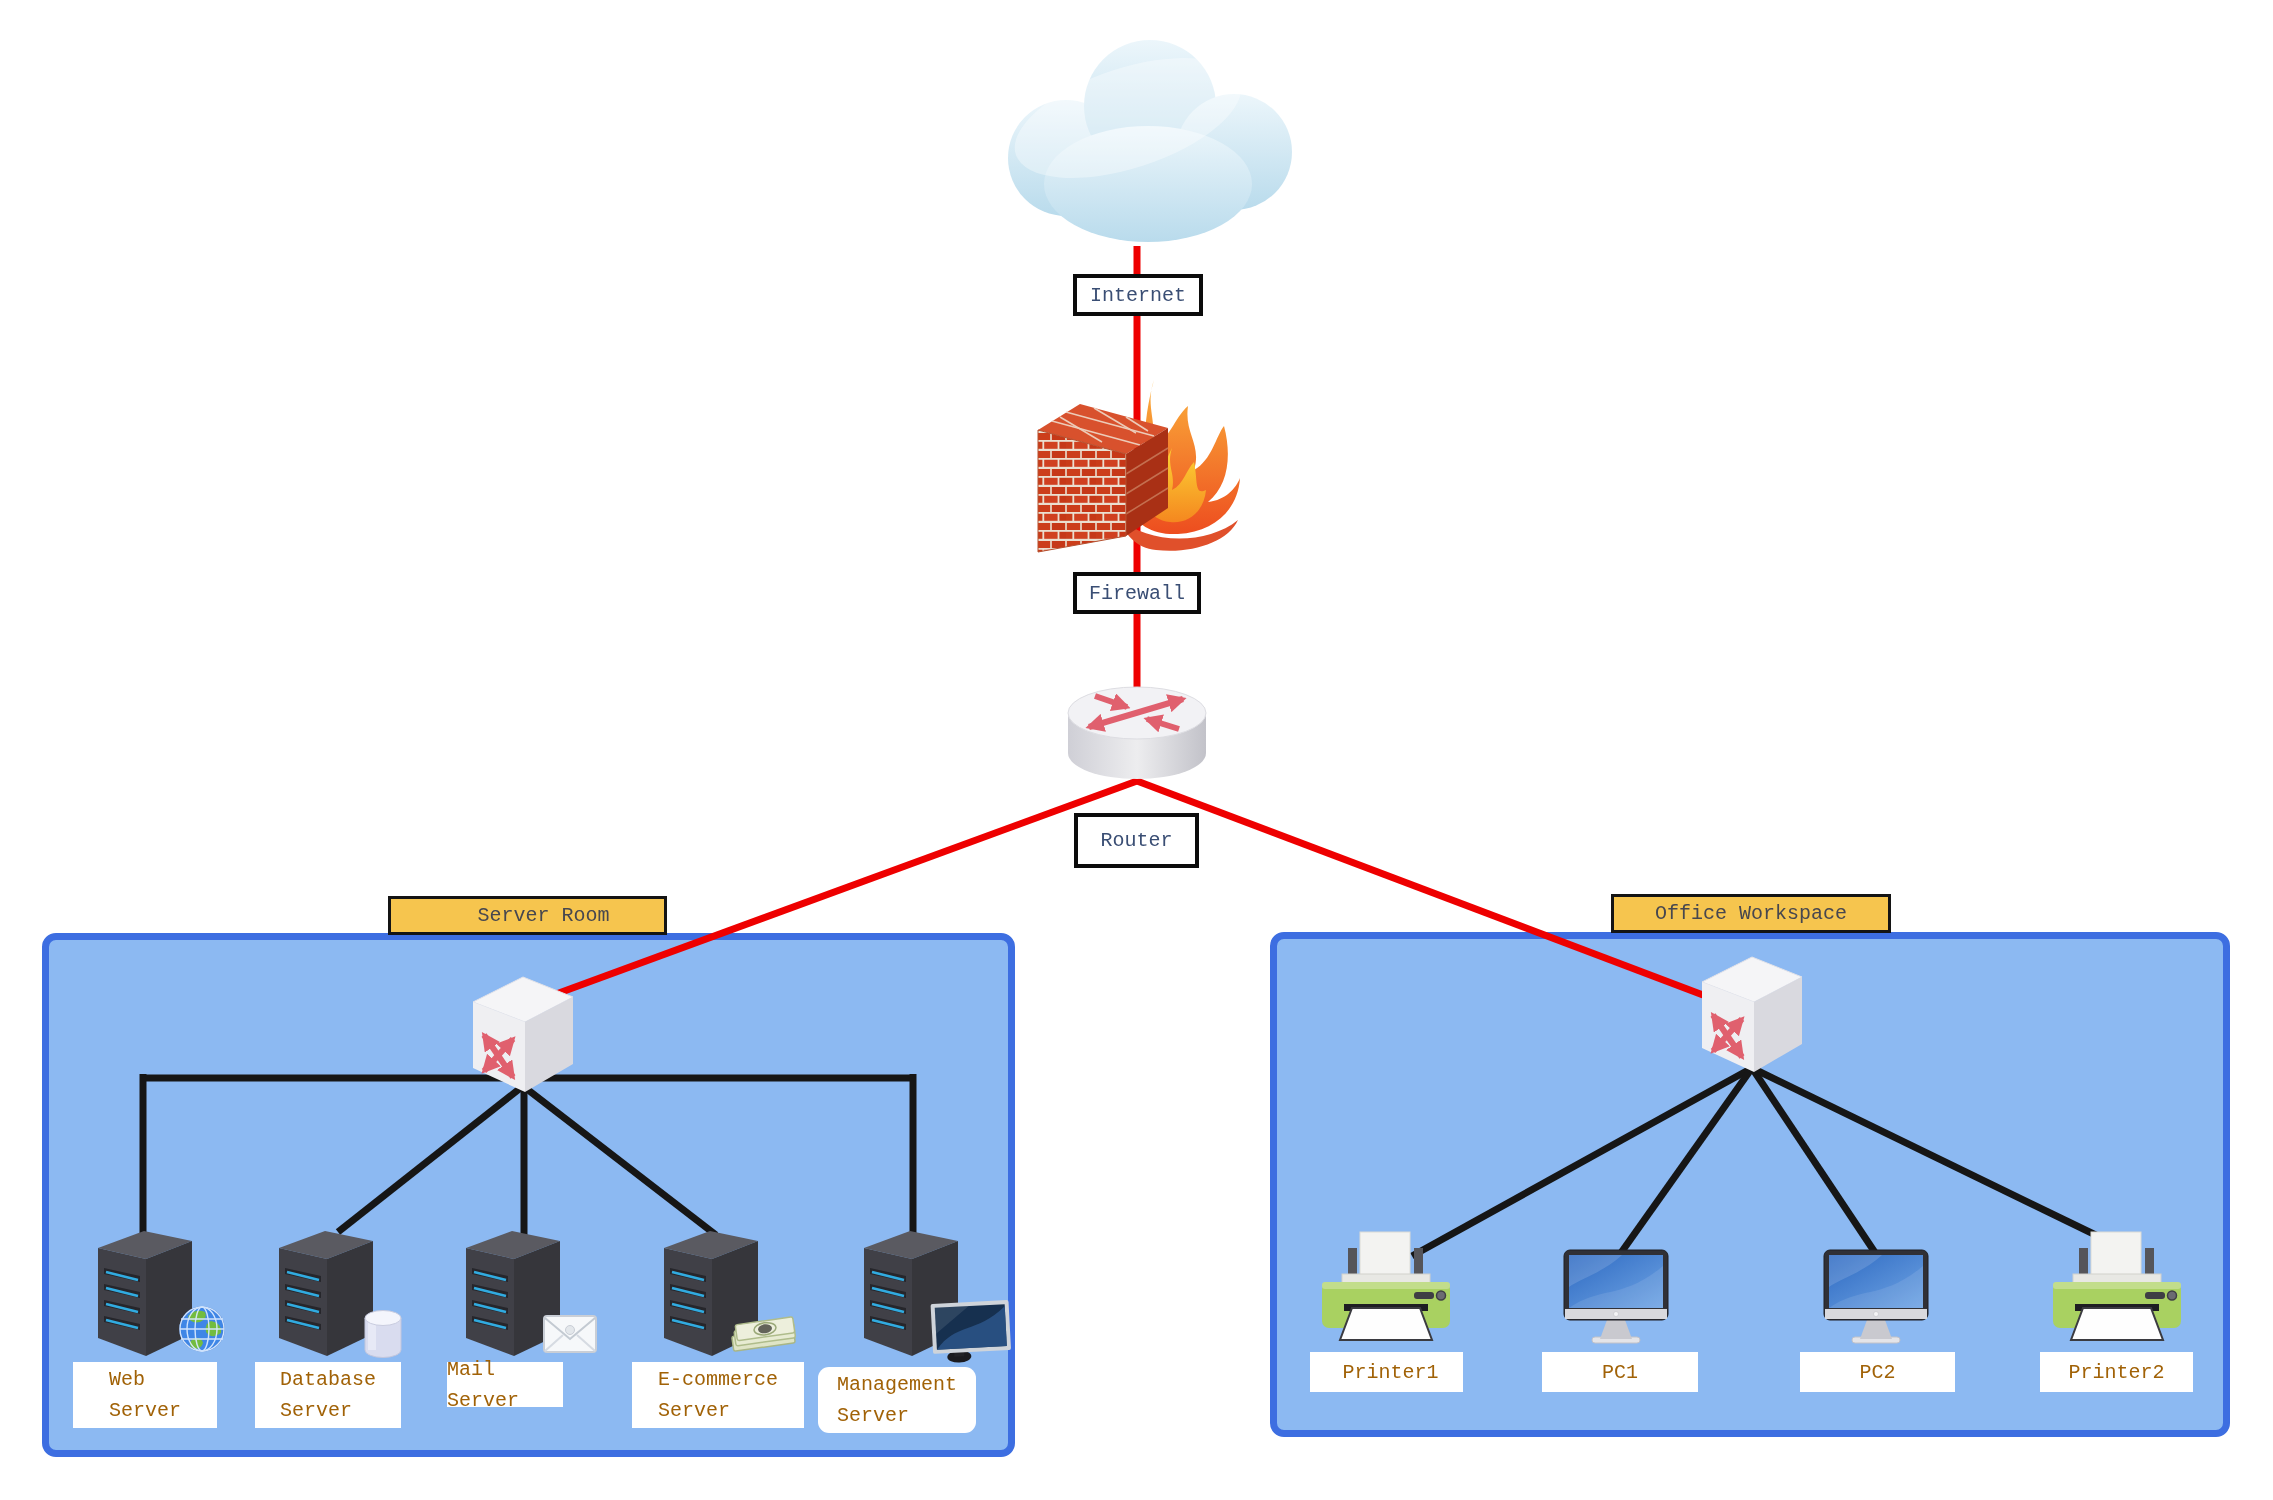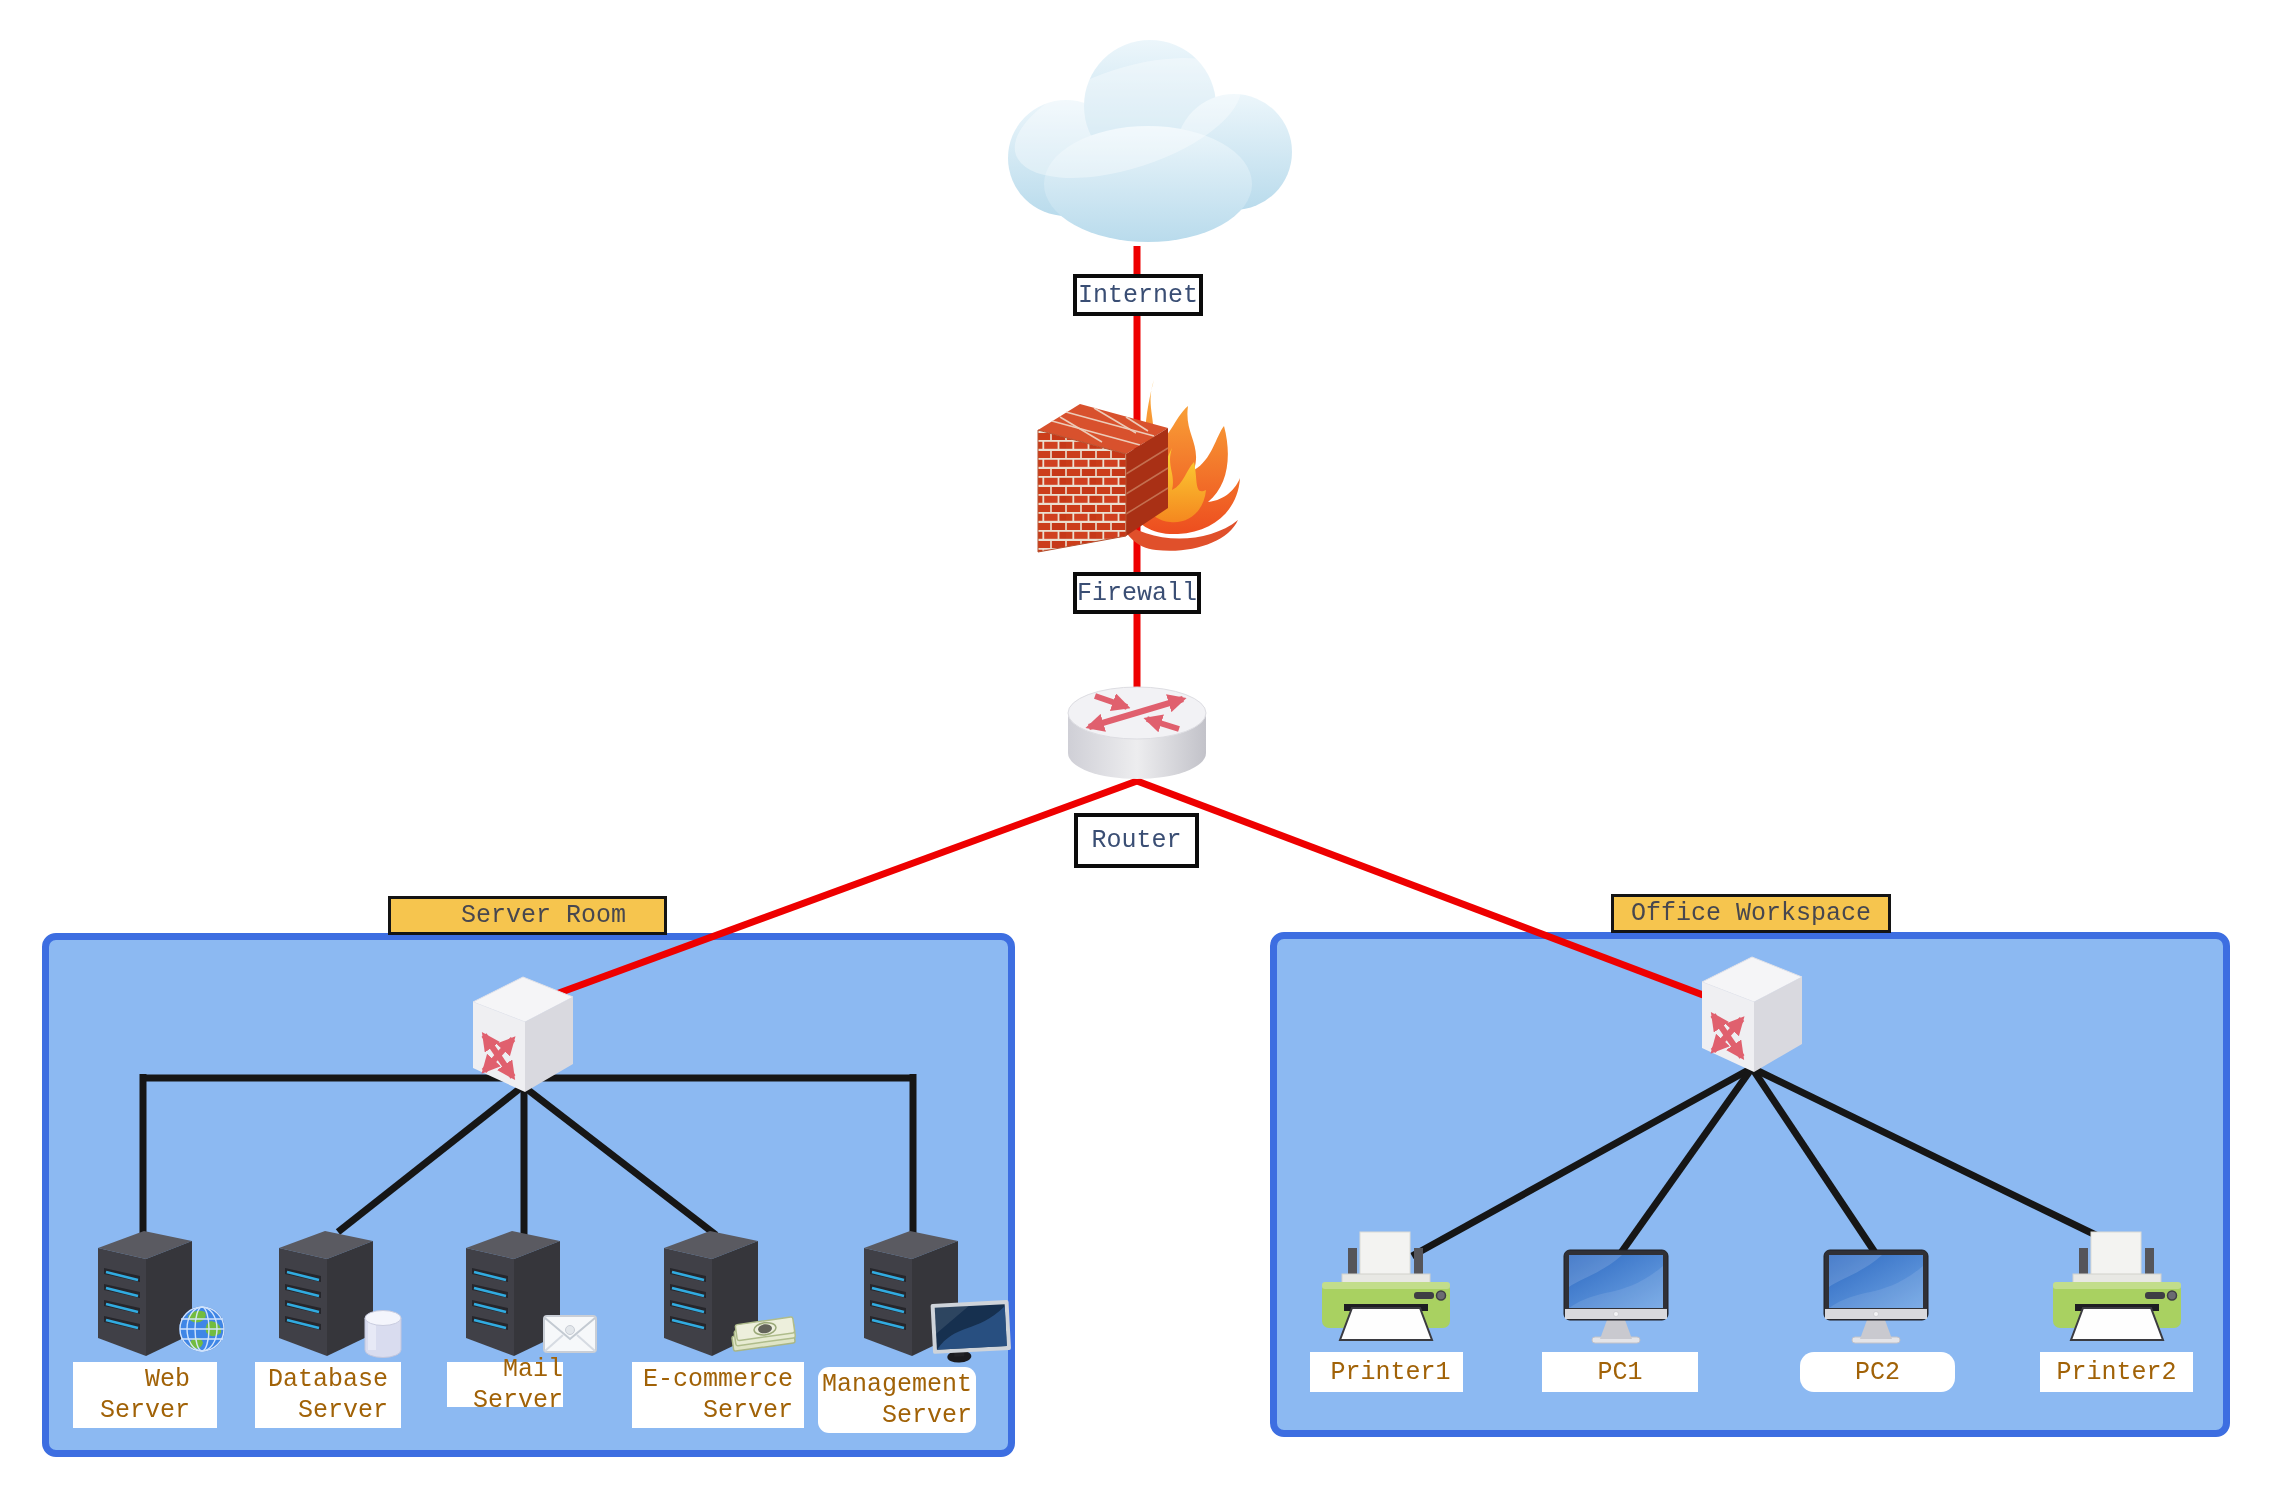--- a/index.html
+++ b/index.html
@@ -6,38 +6,38 @@
   body{width:2273px;height:1500px;position:relative;overflow:hidden;
        font-family:"Liberation Mono","DejaVu Sans Mono",monospace;}
   .stage{position:absolute;inset:0;}
   .zone{position:absolute;background:#8cb9f2;border:7px solid #3d6ee1;border-radius:14px;
         box-sizing:border-box;z-index:1;}
   #zone-server{left:42px;top:933px;width:973px;height:524px;}
   #zone-office{left:1270px;top:932px;width:960px;height:505px;}
   svg.lines{position:absolute;left:0;top:0;z-index:2;}
   .icon{position:absolute;z-index:3;}
   .lbl{position:absolute;z-index:4;display:flex;align-items:center;justify-content:center;
-       text-align:right;box-sizing:border-box;white-space:pre-line;font-size:25px;}
+       text-align:left;box-sizing:border-box;white-space:pre-line;font-size:20px;}
   .lbl.bordered{background:#ffffff;border:4px solid #0b0b0b;color:#3a4e74;}
   .lbl.zonehdr{background:#f6c54e;border:3px solid #141414;color:#47474f;}
   .lbl.device{background:#ffffff;color:#a16207;line-height:31px;}
   
   #lbl-internet{left:1073px;top:274px;width:130px;height:42px;}
   #lbl-firewall{left:1073px;top:572px;width:128px;height:42px;}
   #lbl-router{left:1074px;top:813px;width:125px;height:55px;}
   #lbl-serverroom{left:388px;top:896px;width:279px;height:39px;padding-left:32px;}
   #lbl-office{left:1611px;top:894px;width:280px;height:39px;}
   #lbl-web{left:73px;top:1362px;width:144px;height:66px;}
   #lbl-db{left:255px;top:1362px;width:146px;height:66px;}
   #lbl-mail{left:447px;top:1362px;width:116px;height:45px;}
   #lbl-ecom{left:632px;top:1362px;width:172px;height:66px;}
   #lbl-mgmt{left:818px;top:1367px;width:158px;height:66px;border-radius:11px;}
   #lbl-printer1{left:1310px;top:1352px;width:153px;height:40px;padding-left:8px;}
   #lbl-pc1{left:1542px;top:1352px;width:156px;height:40px;}
-  #lbl-pc2{left:1800px;top:1352px;width:155px;height:40px;border-radius:14px;}
+  #lbl-pc2{left:1800px;top:1352px;width:155px;height:40px;}
   #lbl-printer2{left:2040px;top:1352px;width:153px;height:40px;}
   
   #ic-cloud{left:978px;top:26px;width:334px;height:228px;}
   #ic-firewall{left:1036px;top:378px;width:205px;height:182px;}
   #ic-router{left:1065px;top:683px;width:145px;height:102px;}
   #ic-switch-l{left:467px;top:972px;width:112px;height:122px;}
   #ic-switch-r{left:1696px;top:952px;width:112px;height:122px;}
   #ic-web{left:92px;top:1226px;width:160px;height:140px;}
   #ic-db{left:273px;top:1226px;width:160px;height:140px;}
   #ic-mail{left:460px;top:1226px;width:160px;height:140px;}

